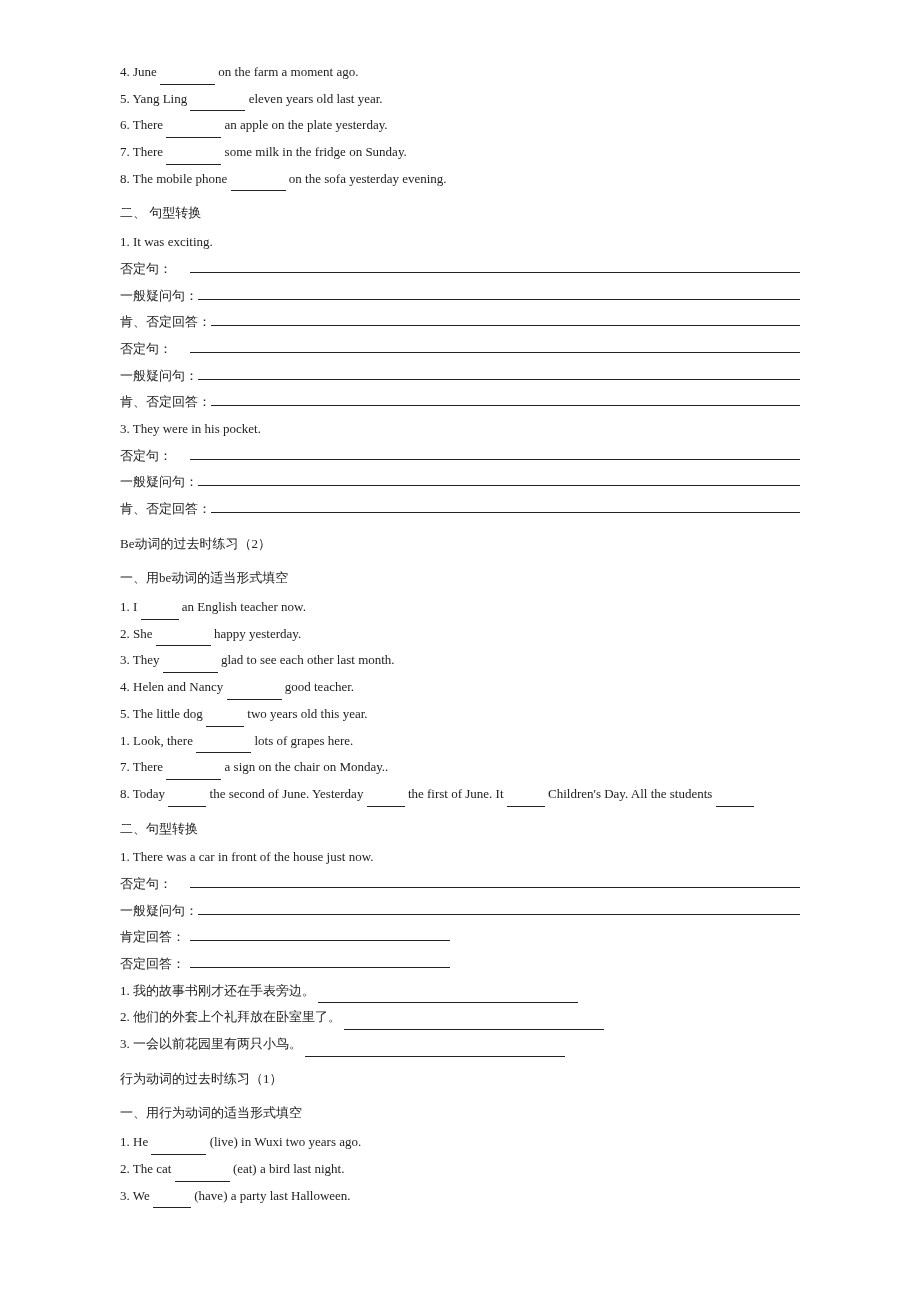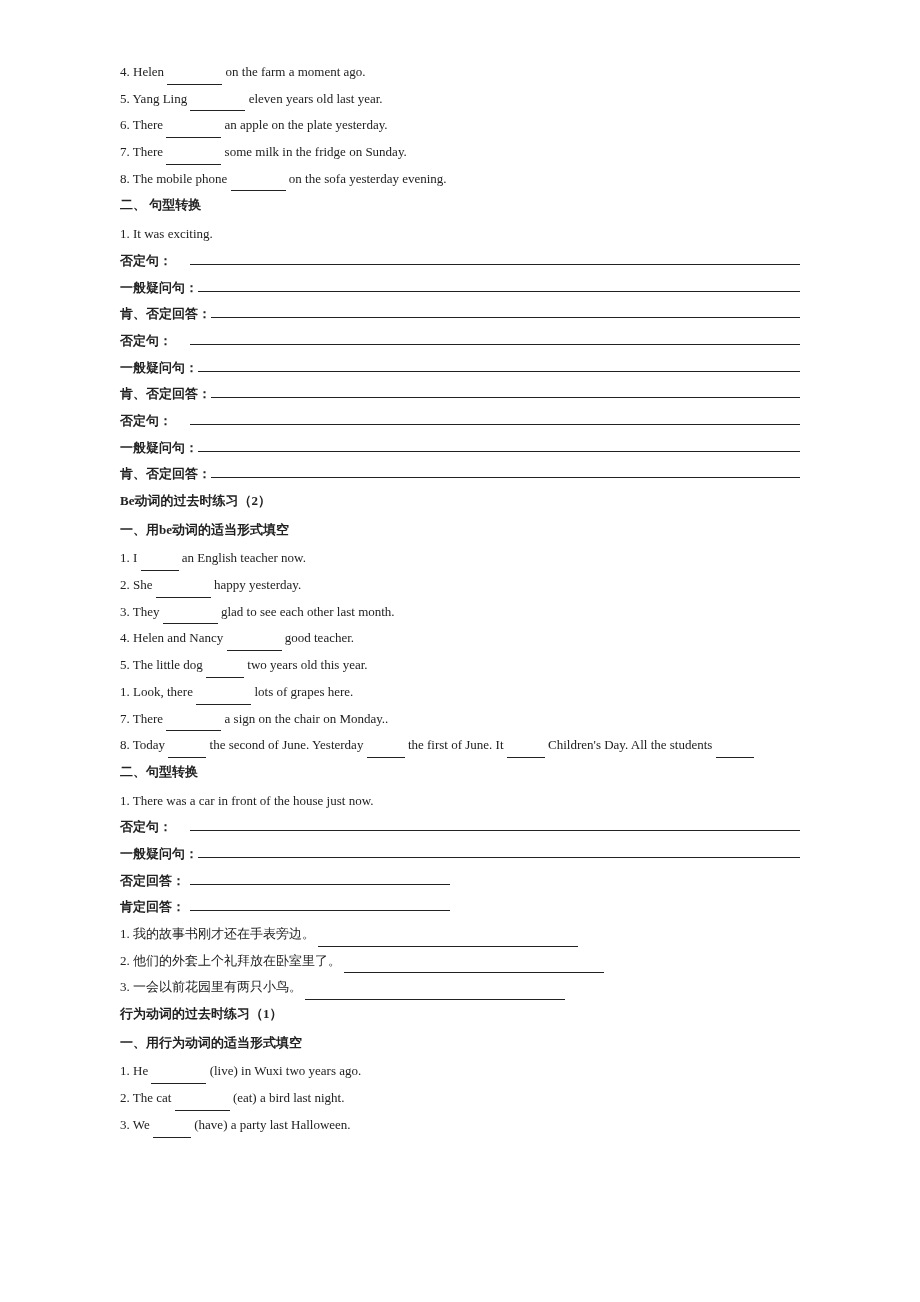--- a/index.html
+++ b/index.html
@@ -11,22 +11,22 @@
       background: #ffffff;
       font-family: "SimSun", "宋体", serif;
       font-size: 13px;
       color: #222;
       width: 920px;
       min-height: 1302px;
       padding: 60px 120px 60px 120px;
       line-height: 1.9;
     }
     .section-title {
-      font-weight: bold;
-      margin-top: 2px;
+      font-weight: normal;
+      margin-top: 10px;
       margin-bottom: 4px;
     }
     .line {
       margin-bottom: 2px;
     }
     .blank {
       display: inline-block;
       border-bottom: 1px solid #222;
       min-width: 55px;
       height: 14px;
@@ -47,38 +47,37 @@
       vertical-align: bottom;
     }
     .sub-line {
       display: flex;
       align-items: baseline;
       margin-bottom: 2px;
     }
     .sub-label {
       min-width: 70px;
       flex-shrink: 0;
-      font-weight: bold;
     }
     .sub-blank {
       flex: 1;
       border-bottom: 1px solid #222;
       height: 14px;
     }
     p {
       margin-bottom: 2px;
     }
   </style>
 </head>
 <body>
 
 <div>
   <p class="line">
     <span>4. </span>
-    <span>Helen </span>
+    <span>June </span>
     <span class="blank"></span>
     <span> on the farm a moment ago.</span>
   </p>
   <p class="line">
     <span>5. </span>
     <span>Yang Ling </span>
     <span class="blank"></span>
     <span> eleven years old last year.</span>
   </p>
   <p class="line">
@@ -124,20 +123,21 @@
   </div>
   <div class="sub-line">
     <span class="sub-label">一般疑问句：</span>
     <span class="sub-blank"></span>
   </div>
   <div class="sub-line">
     <span class="sub-label">肯、否定回答：</span>
     <span class="sub-blank"></span>
   </div>
 
+  <p class="line">3. They were in his pocket.</p>
   <div class="sub-line">
     <span class="sub-label">否定句：</span>
     <span class="sub-blank"></span>
   </div>
   <div class="sub-line">
     <span class="sub-label">一般疑问句：</span>
     <span class="sub-blank"></span>
   </div>
   <div class="sub-line">
     <span class="sub-label">肯、否定回答：</span>
@@ -199,27 +199,27 @@
   <p class="line">1. There was a car in front of the house just now.</p>
   <div class="sub-line">
     <span class="sub-label">否定句：</span>
     <span class="sub-blank"></span>
   </div>
   <div class="sub-line">
     <span class="sub-label">一般疑问句：</span>
     <span class="sub-blank"></span>
   </div>
   <div class="sub-line">
+    <span class="sub-label">肯定回答：</span>
+    <span style="display:inline-block; border-bottom:1px solid #222; min-width:260px; height:14px;"></span>
+  </div>
+  <div class="sub-line">
     <span class="sub-label">否定回答：</span>
     <span style="display:inline-block; border-bottom:1px solid #222; min-width:260px; height:14px;"></span>
   </div>
-  <div class="sub-line">
-    <span class="sub-label">肯定回答：</span>
-    <span style="display:inline-block; border-bottom:1px solid #222; min-width:260px; height:14px;"></span>
-  </div>
 </div>
 
 <div>
   <p class="line">
     <span>1. 我的故事书刚才还在手表旁边。</span>
     <span class="blank-long"></span>
   </p>
   <p class="line">
     <span>2. 他们的外套上个礼拜放在卧室里了。</span>
     <span class="blank-long"></span>

